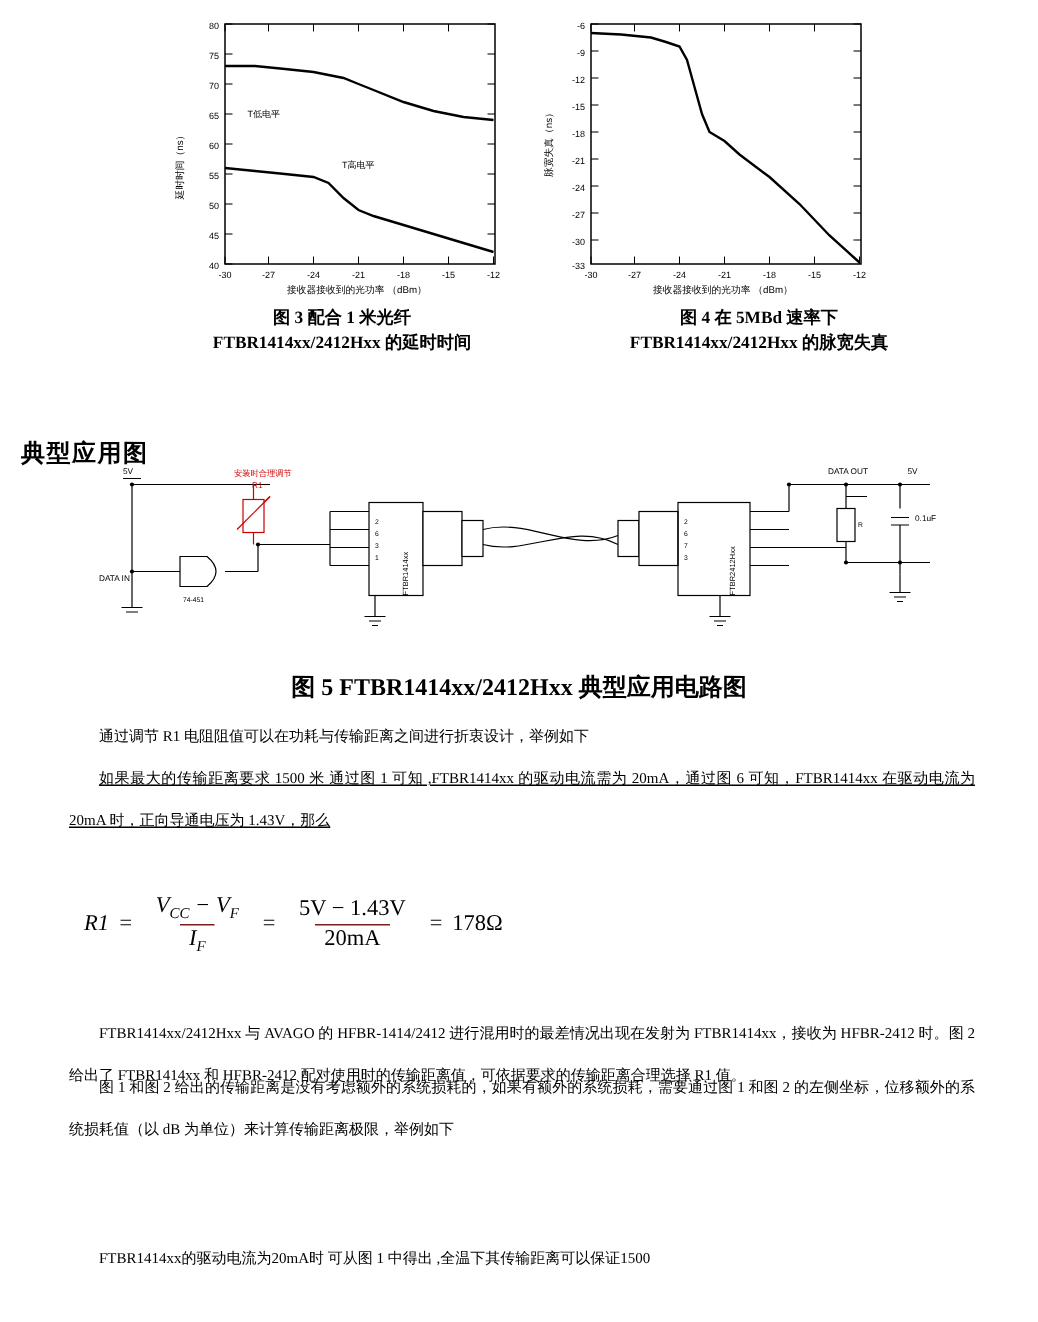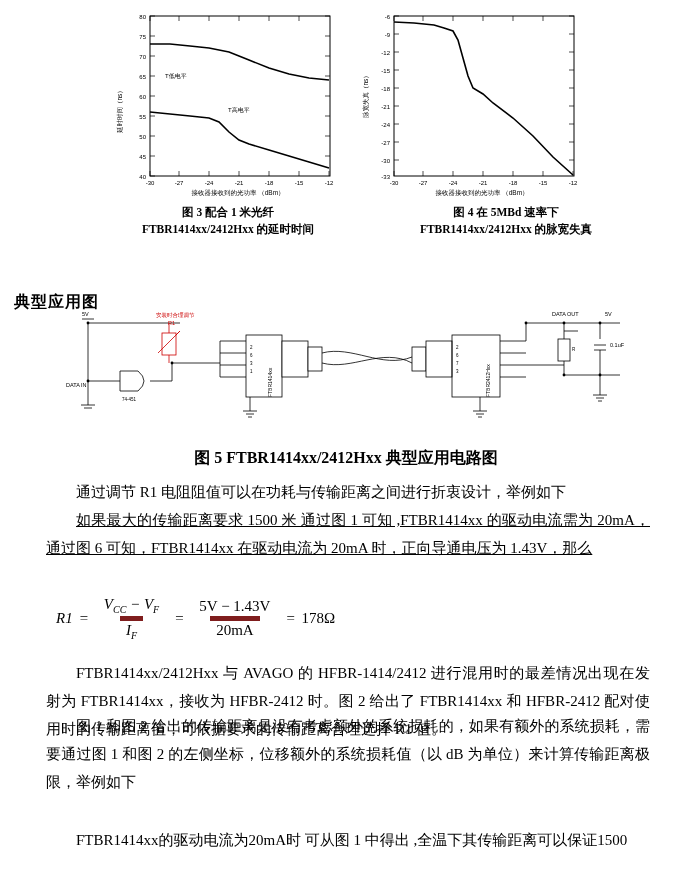--- a/index.html
+++ b/index.html
@@ -100,28 +100,28 @@
     font-size: 16px;
     font-weight: bold;
     font-family: "Liberation Serif", serif;
   }
 
   
   .body-text {
     position: absolute;
     left: 46px;
     width: 604px;
-    font-size: 15px;
+    font-size: 10px;
     line-height: 28px;
     font-family: "Liberation Serif", serif;
     text-align: justify;
   }
   .p1 { top: 478px; }
   .p2 { top: 506px; text-decoration: underline; }
-  .p3 { top: 659px; font-family: Liberation Serif, serif; }
+  .p3 { top: 676px; font-family: Liberation Serif, serif; }
   .p4 { top: 712px; }
   .p5 { top: 826px; }
 
   .indent { text-indent: 2em; }
 
   
   .formula {
     position: absolute;
     left: 56px; top: 596px;
     font-family: "Liberation Serif", serif;
@@ -132,21 +132,21 @@
     gap: 6px;
   }
   .frac {
     display: inline-flex;
     flex-direction: column;
     align-items: center;
     vertical-align: middle;
     margin: 0 3px;
   }
   .frac .num { padding: 0 6px 1px 6px; }
-  .frac .den { padding: 1px 6px 0 6px; border-top: 5px solid #7f1d1d; }
+  .frac .den { padding: 1px 6px 0 6px; border-top: 1px solid #7f1d1d; }
   .sub { font-size: 10px; vertical-align: sub; font-style: italic; margin-top: 47px; }
   .upright { font-style: normal; }
 </style>
 </head>
 <body>
 
 <div class="page">
 
   <div class="figures-row">
 

